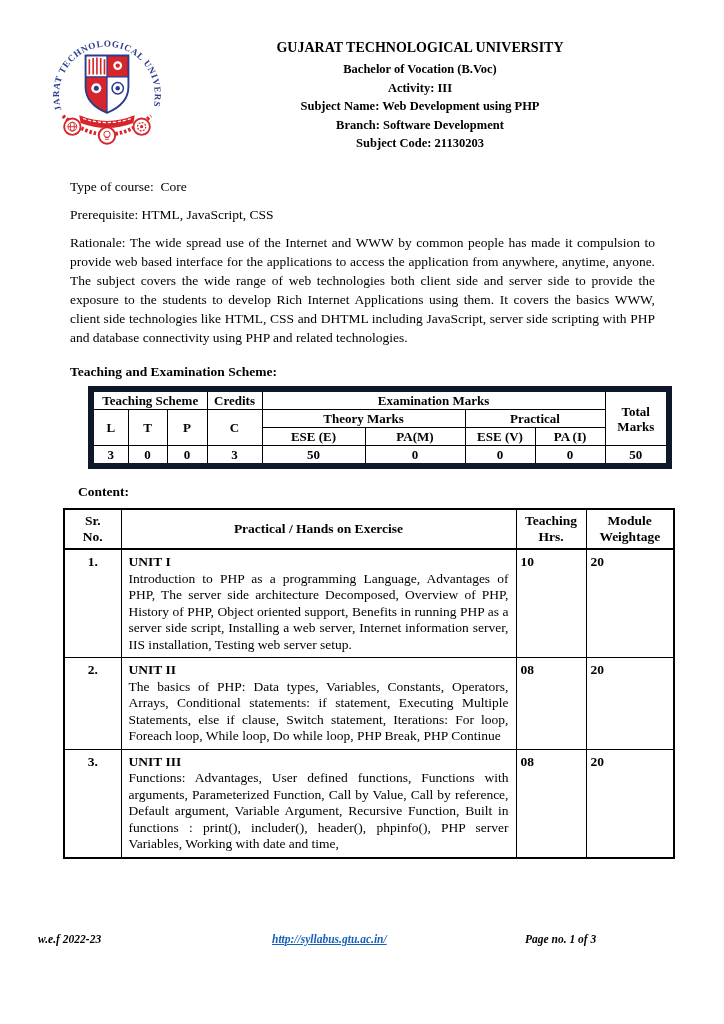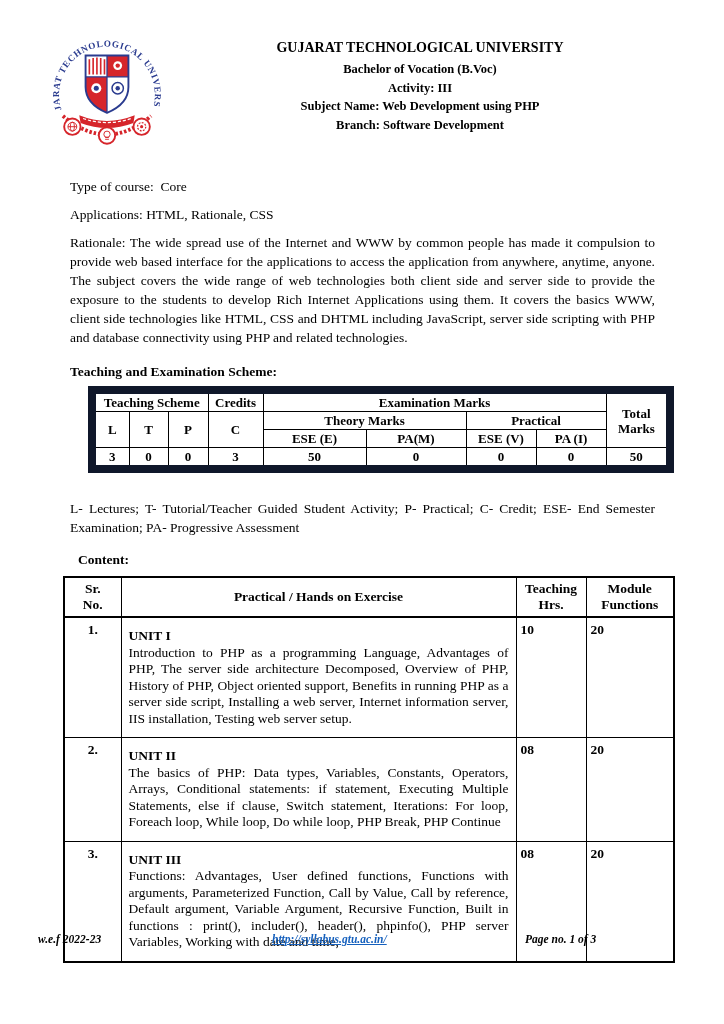--- a/index.html
+++ b/index.html
@@ -16,39 +16,39 @@
   .hl{font-size:12.5px;font-weight:bold;line-height:18.5px;}
   
   .doc-body{position:absolute;left:70px;top:177px;width:585px;font-size:13.5px;line-height:19px;}
   .info-line{margin:0 0 9px 0;}
   .lbl{font-weight:normal;}
   .rationale{margin:0;text-align:justify;}
   .section-heading{font-weight:bold;font-size:13.5px;margin:15px 0 0 0;}
   
   .scheme-wrap{margin:5px 0 0 18px;}
   table{border-collapse:collapse;}
-  .scheme-table{border:8px solid #0f172a;table-layout:fixed;width:578px;}
+  .scheme-table{border:6px solid #0f172a;table-layout:fixed;width:578px;}
   .scheme-table td{
     border:1px solid #000;text-align:center;vertical-align:middle;
     font-weight:bold;font-size:13px;line-height:15px;height:17px;padding:0 2px;
     overflow:hidden;
   }
   
   .legend{margin:26px 0 0 0;text-align:justify;}
   .content-heading{font-weight:bold;font-size:13.5px;margin:13px 0 0 8px;}
   
   .content-table{border:2px solid #000;table-layout:fixed;width:610px;margin:7px 0 0 -7px;}
   .content-table td{border:1px solid #000;font-size:13.5px;vertical-align:top;padding:2px 4px;overflow:hidden;}
   .content-table tr.head td{
     font-weight:bold;text-align:center;vertical-align:middle;
     line-height:16px;padding:3px 2px;border-bottom:2px solid #000;
   }
   .pre-line{white-space:pre-line;}
   td.sr{text-align:center;font-weight:bold;}
-  td.desc{padding:10px 7px;}
+  td.desc{padding:4px 7px;}
   .unit-title{font-weight:bold;line-height:16.5px;}
   .unit-desc{text-align:justify;line-height:16.5px;}
   td.num{text-align:left;font-weight:bold;margin-top:27px;}
   
   .footer{position:absolute;left:0;top:933px;width:724px;height:20px;font-size:11.5px;font-style:italic;font-weight:bold;}
   .f-wef{position:absolute;left:38px;top:0;}
   .f-link{position:absolute;left:272px;top:0;color:#1560bd;text-decoration:underline;cursor:pointer;}
   .f-page{position:absolute;left:525px;top:0;}
 </style>
 </head>
@@ -118,27 +118,28 @@
       </g>
     </svg>
   </div>
 
   <div class="header-block">
     <div class="hl1">GUJARAT TECHNOLOGICAL UNIVERSITY</div>
     <div class="hl">Bachelor of Vocation (B.Voc)</div>
     <div class="hl">Activity: III</div>
     <div class="hl">Subject Name: Web Development using PHP</div>
     <div class="hl">Branch: Software Development</div>
+    <div class="hl">Subject Code: 21130203</div>
   </div>
 
   <div class="doc-body">
 
     <p class="info-line"><span class="lbl">Type of course:</span>&nbsp;&nbsp;<span>Core</span></p>
 
-    <p class="info-line"><span class="lbl">Applications:</span> <span>HTML, Rationale, CSS</span></p>
+    <p class="info-line"><span class="lbl">Prerequisite:</span> <span>HTML, JavaScript, CSS</span></p>
 
     <p class="rationale"><span class="lbl">Rationale:</span> <span>The wide spread use of the Internet and WWW by common people has made it compulsion to provide web based interface for the applications to access the application from anywhere, anytime, anyone. The subject covers the wide range of web technologies both client side and server side to provide the exposure to the students to develop Rich Internet Applications using them. It covers the basics WWW, client side technologies like HTML, CSS and DHTML including JavaScript, server side scripting with PHP and database connectivity using PHP and related technologies.</span></p>
 
     <div class="section-heading">Teaching and Examination Scheme:</div>
 
     <div class="scheme-wrap">
       <table class="scheme-table">
         <colgroup>
           <col style="width:37px">
             <col style="width:39px">
@@ -179,40 +180,39 @@
           <td>50</td>
           <td>0</td>
           <td>0</td>
           <td>0</td>
           <td>50</td>
         </tr>
       </tbody>
         </table>
     </div>
 
-    <p class="legend">L- Lectures; T- Tutorial/Teacher Guided Student Activity; P- Practical; C- Credit; ESE- End Semester Examination; PA- Progressive Assessment</p>
 
     <div class="content-heading">Content:</div>
 
     <table class="content-table">
       <colgroup>
         <col style="width:57px">
           <col style="width:395px">
           <col style="width:70px">
           <col style="width:88px">
       </colgroup>
       <tbody>
           <tr class="head">
         <td class="pre-line">Sr.
 No.</td>
         <td>Practical / Hands on Exercise</td>
         <td class="pre-line">Teaching
 Hrs.</td>
         <td class="pre-line">Module
-Functions</td>
+Weightage</td>
       </tr>
       <tr>
         <td class="sr">1.</td>
         <td class="desc">
           <div class="unit-title">UNIT I</div>
           <div class="unit-desc">Introduction to PHP as a programming Language, Advantages of PHP, The server side architecture Decomposed, Overview of PHP, History of PHP, Object oriented support, Benefits in running PHP as a server side script, Installing a web server, Internet information server, IIS installation, Testing web server setup.</div>
         </td>
         <td class="num">10</td>
         <td class="num">20</td>
       </tr>

